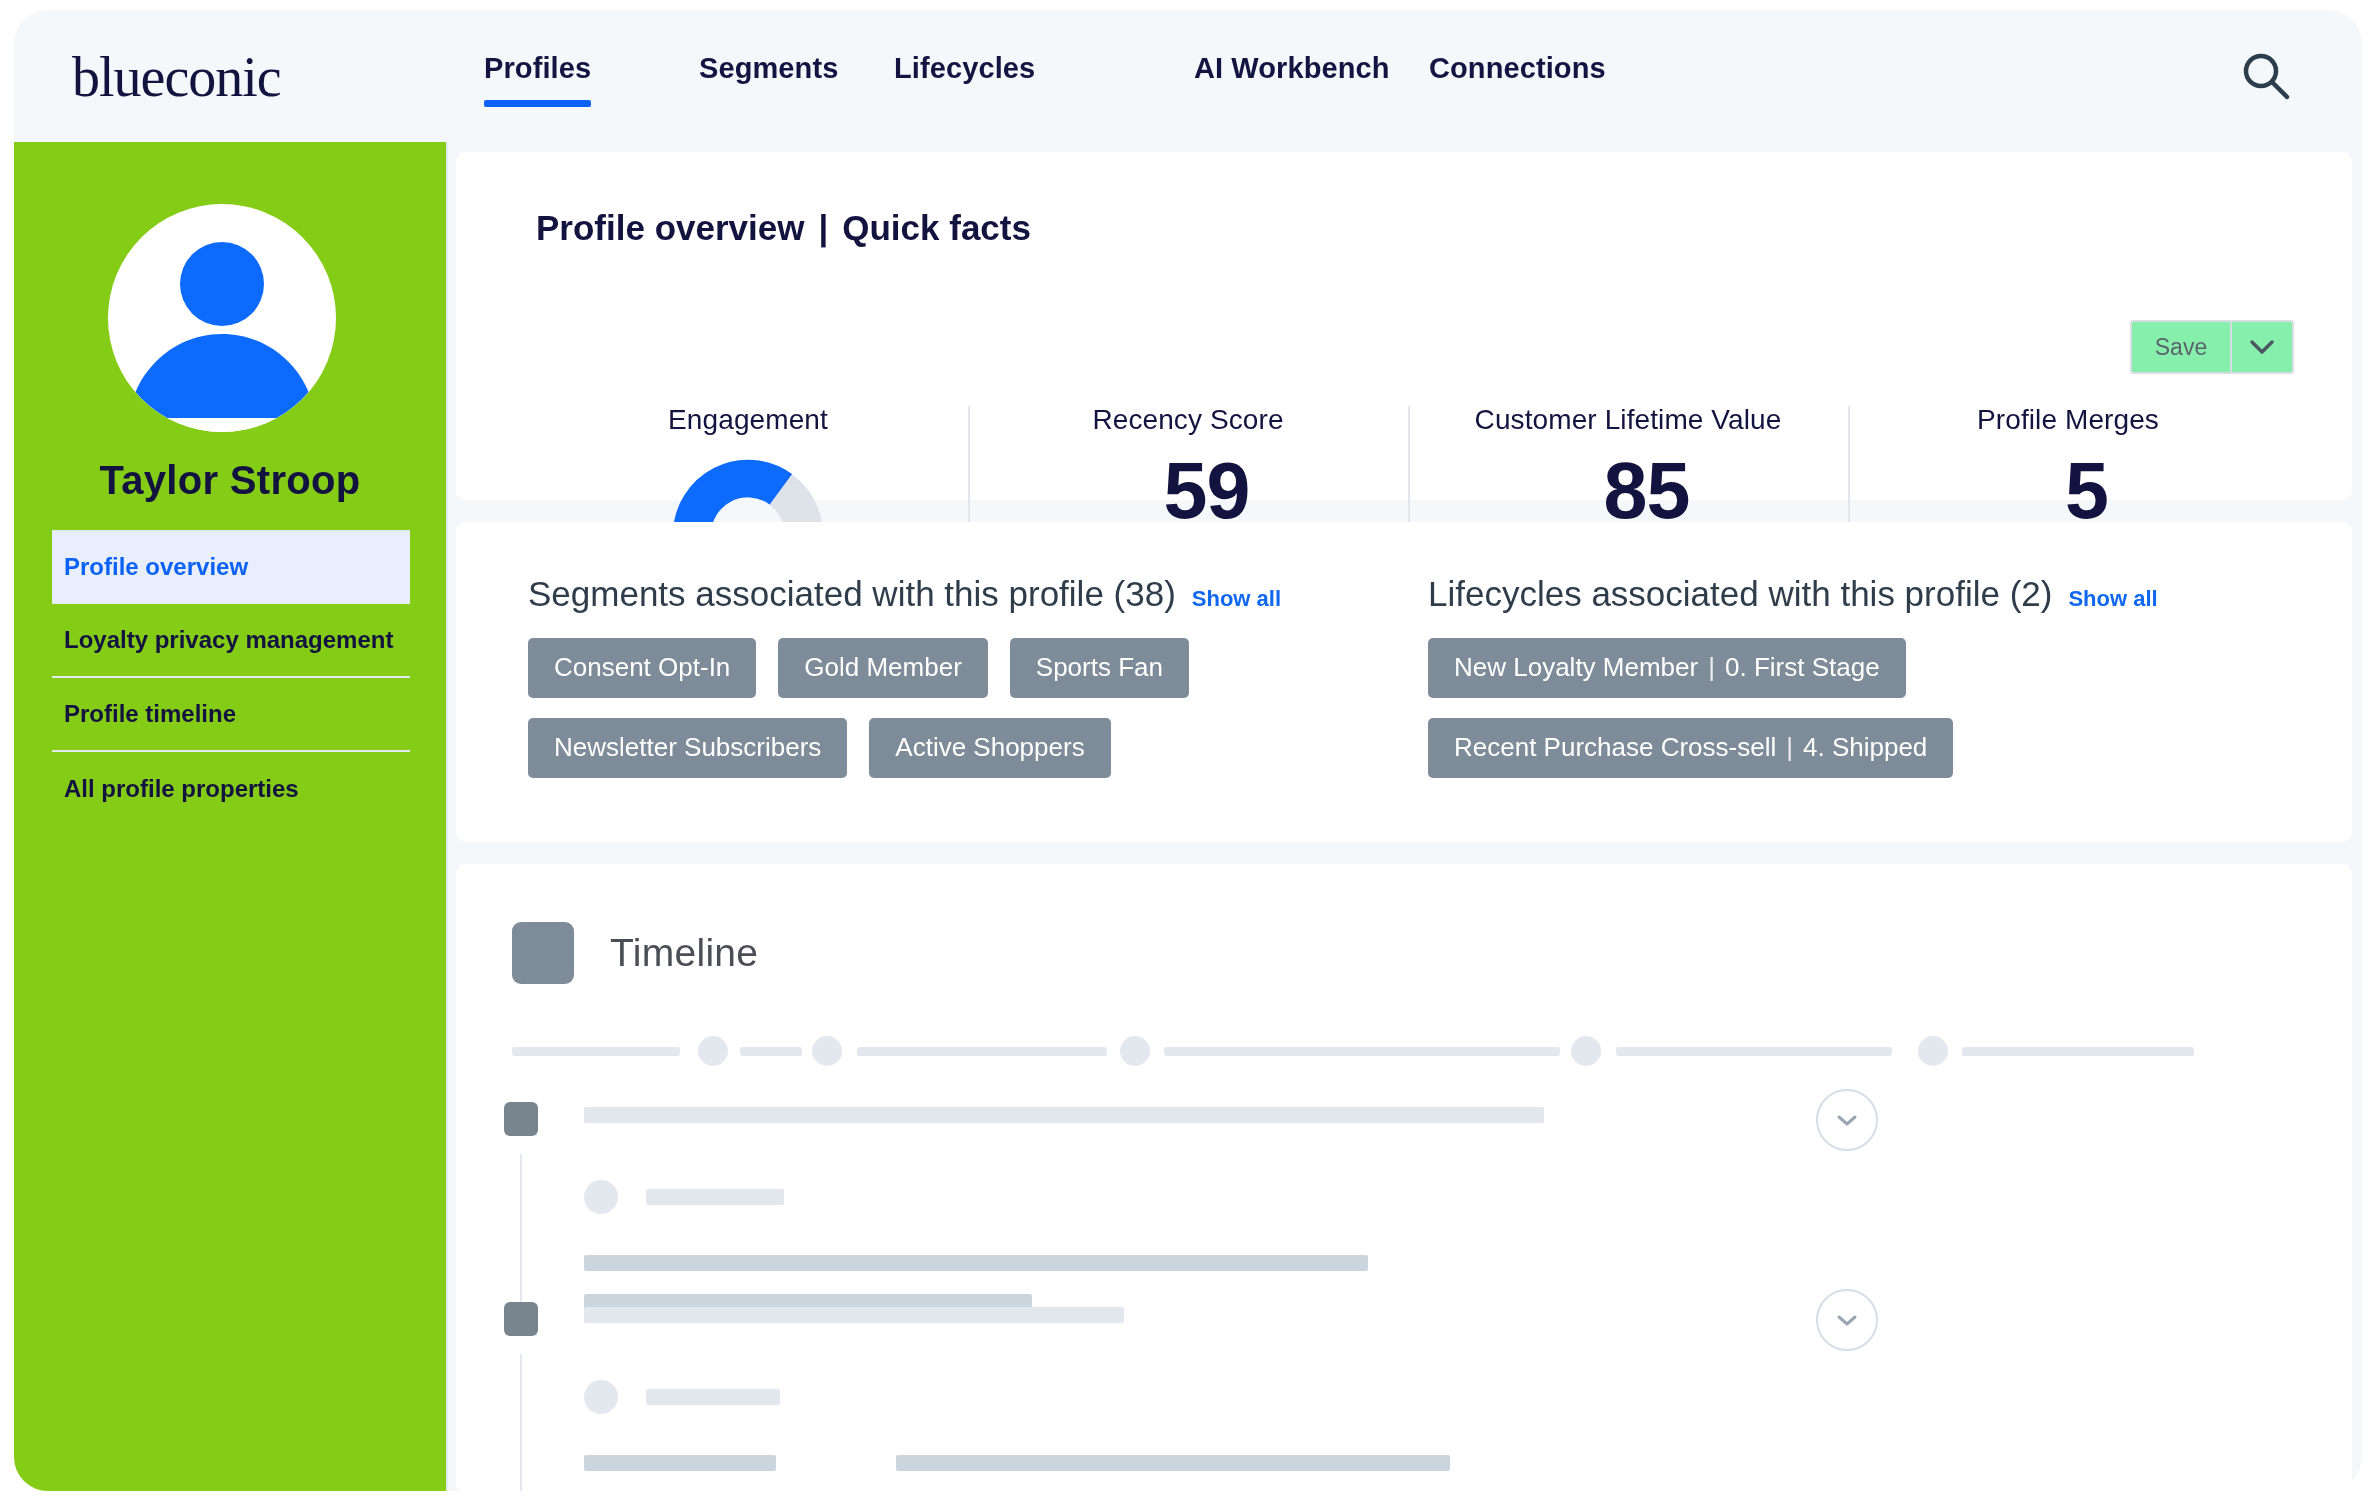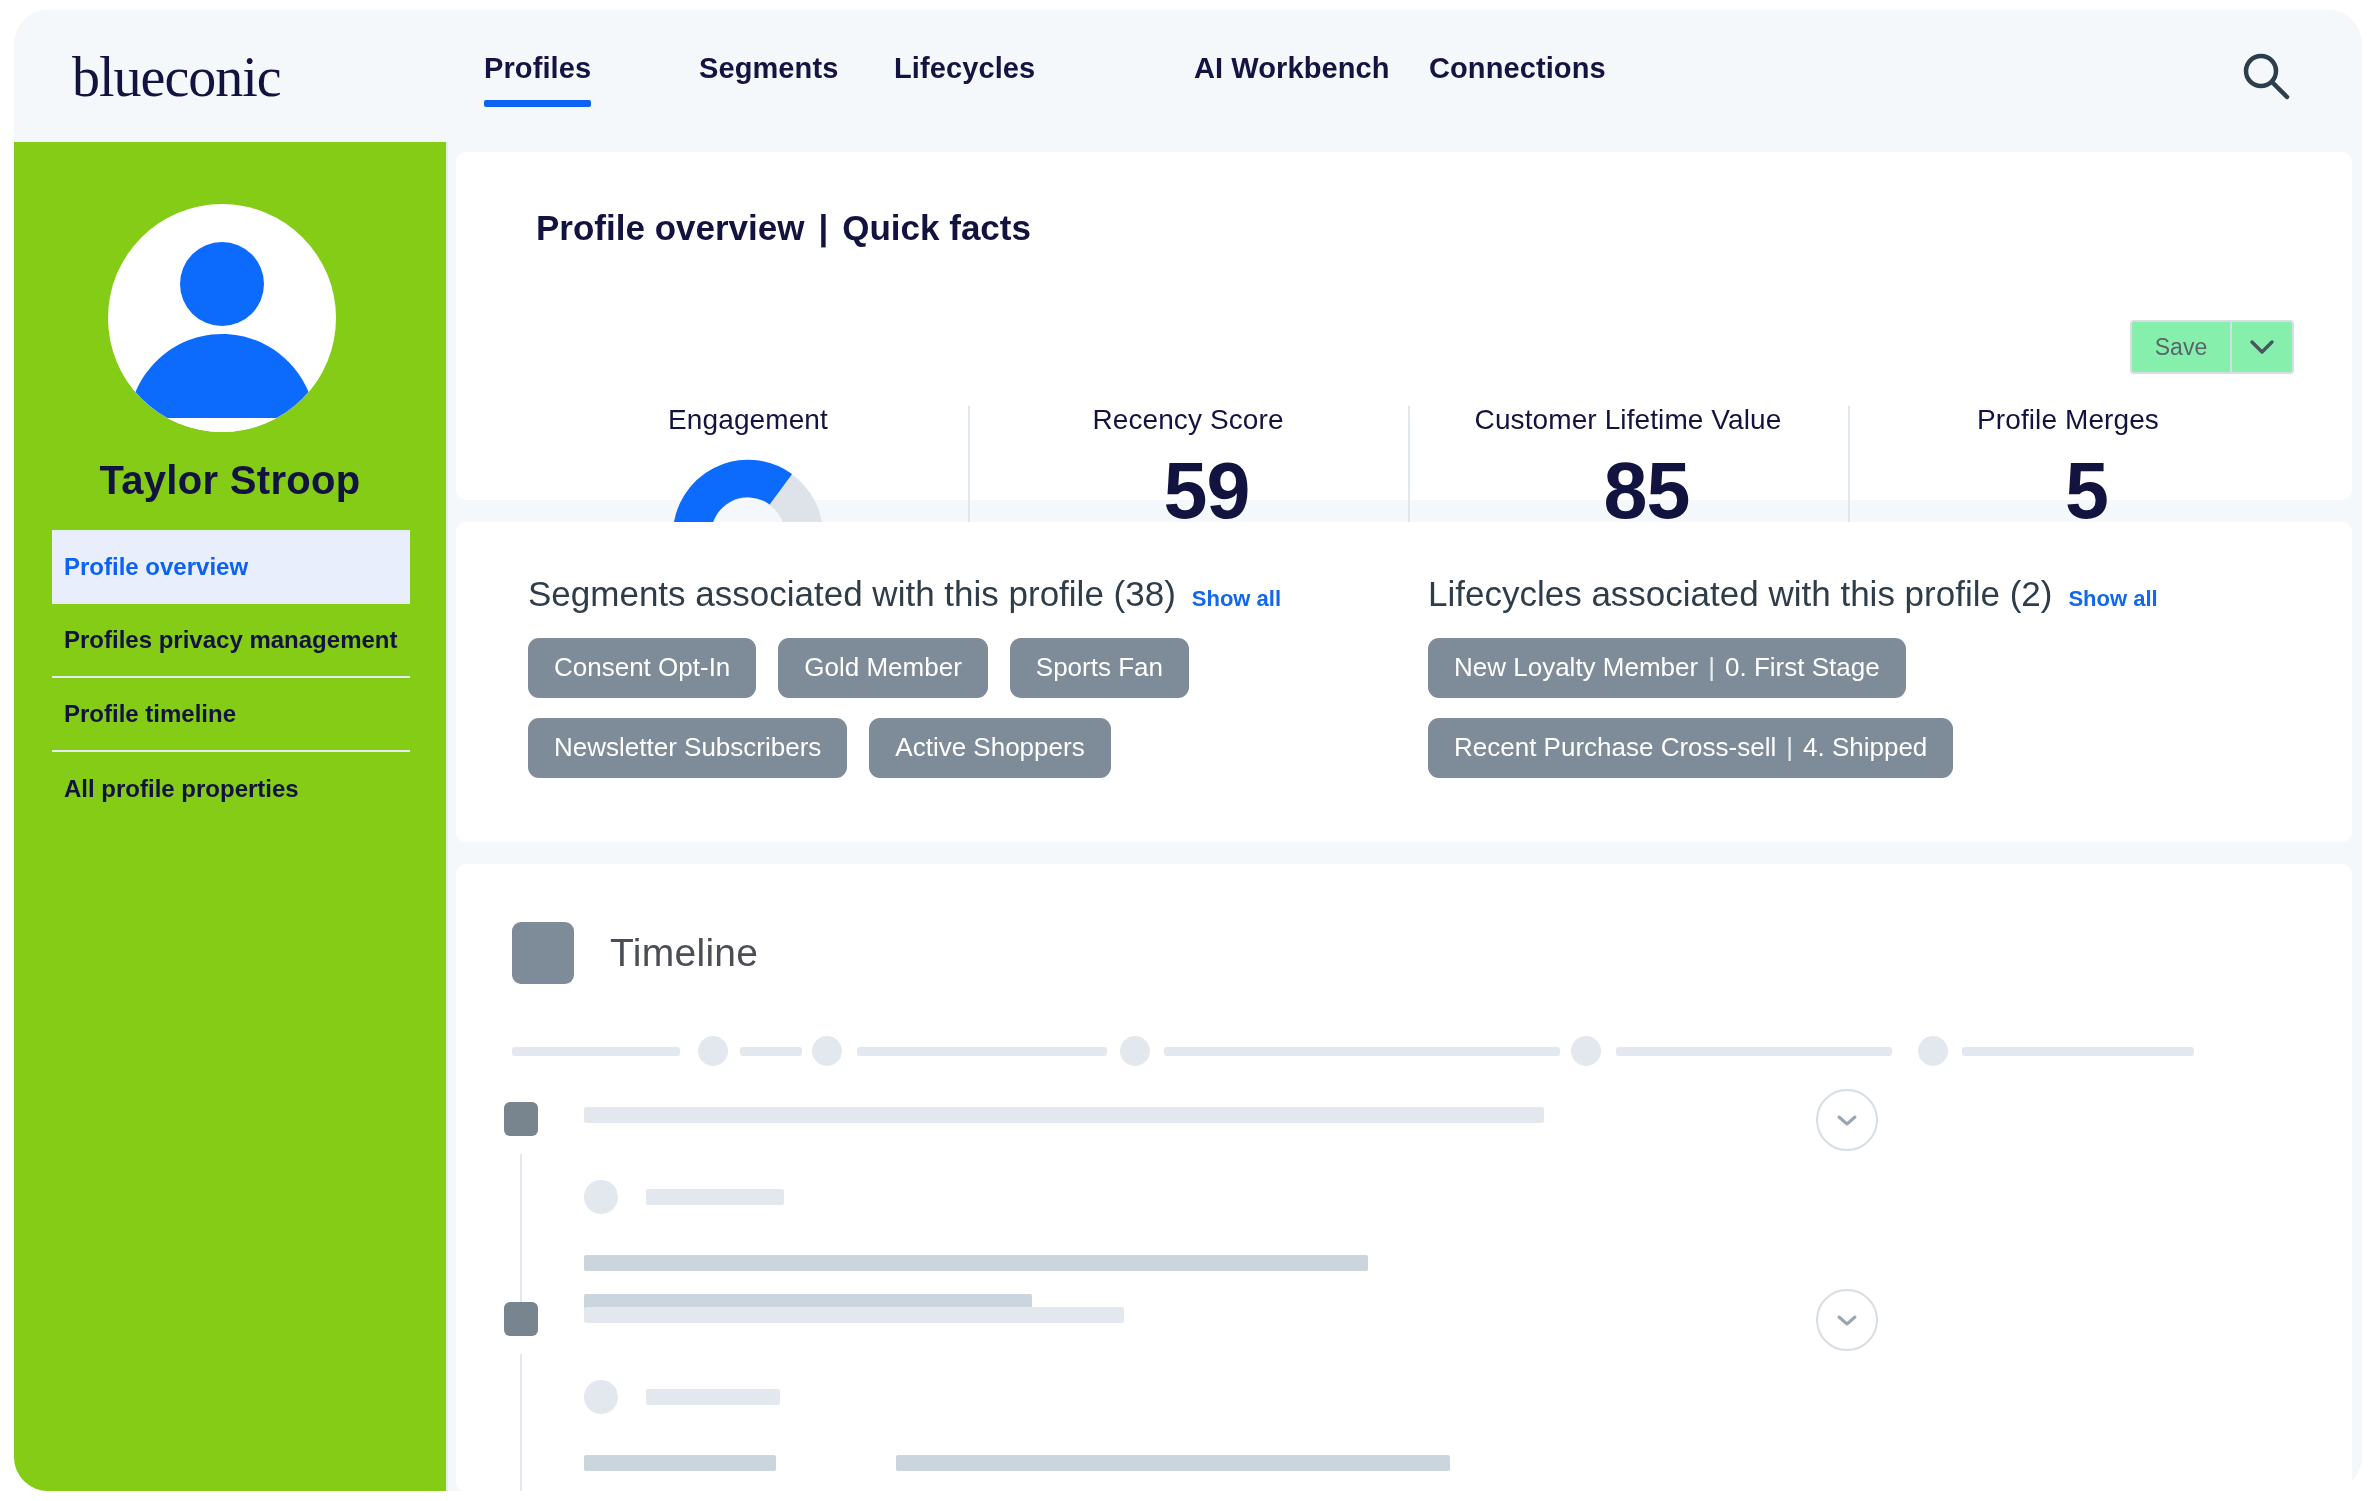--- a/index.html
+++ b/index.html
@@ -248,21 +248,21 @@
     display: flex;
     flex-wrap: wrap;
     gap: 20px 22px;
     width: 820px;
   }
   .assoc-right .chips { left: 22px; width: 880px; }
   .chip {
     background: #7e8c99;
     color: #ffffff;
     font-size: 26px;
-    border-radius: 11px;
+    border-radius: 5px;
     padding: 14px 26px 16px;
     line-height: 30px;
     white-space: nowrap;
     cursor: pointer;
   }
   .chip .pipe { padding: 0 10px; opacity: 0.85; }
 
   
   .card-timeline { top: 722px; height: 628px; overflow: hidden; }
   .tl-head {
@@ -407,21 +407,21 @@
       </svg>
     </div>
 
     <div class="profile-name">Taylor Stroop</div>
 
     <div class="side-nav">
       <div class="side-item active">
         <span>Profile overview</span>
       </div>
       <div class="side-item sep-bottom" style="border-top:0">
-        <span>Profiles privacy management</span>
+        <span>Loyalty privacy management</span>
       </div>
       <div class="side-item sep-bottom" style="border-top:0">
         <span>Profile timeline</span>
       </div>
       <div class="side-item no-border-bottom" style="border-top:0">
         <span>All profile properties</span>
       </div>
     </div>
   </div>
 

